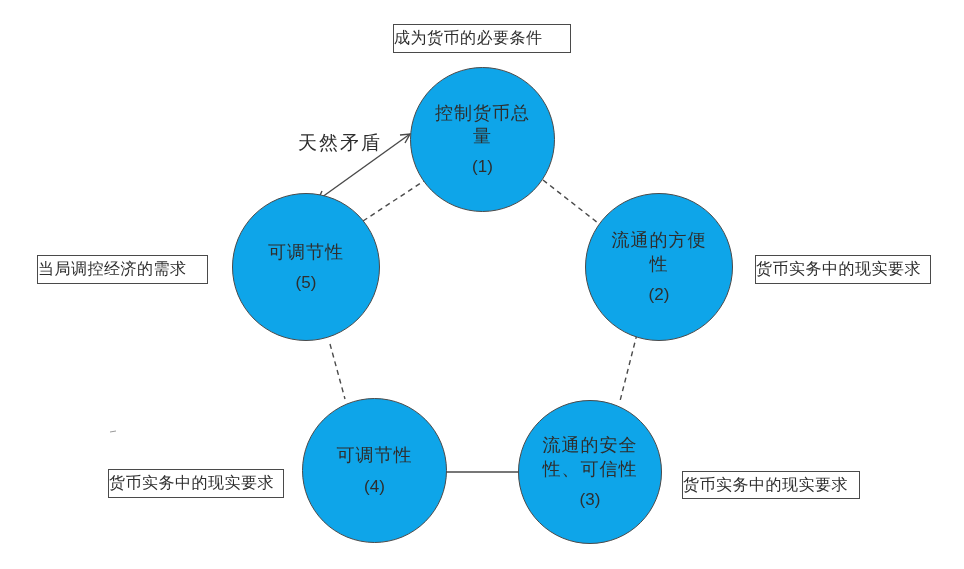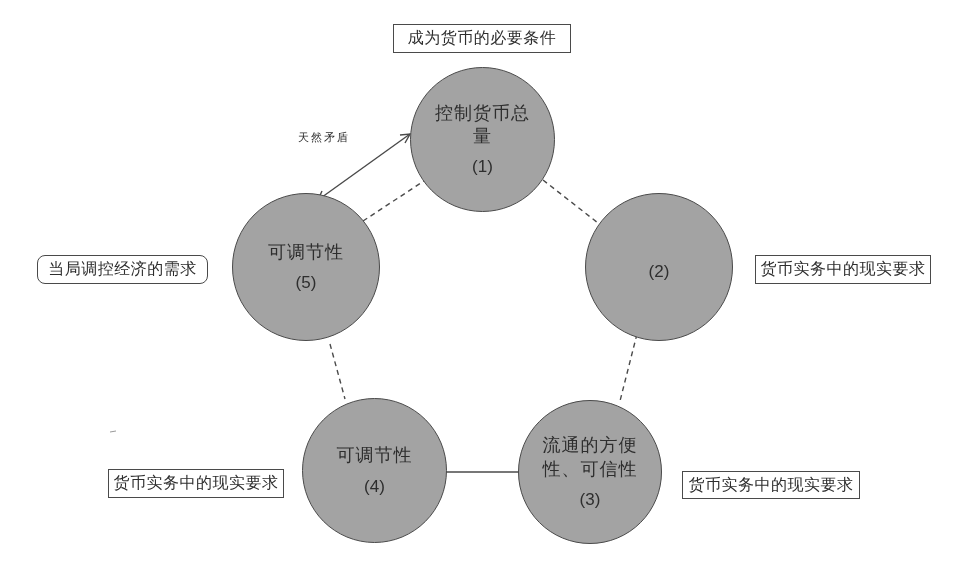--- a/index.html
+++ b/index.html
@@ -26,47 +26,47 @@
   .node-circle {
     position: absolute;
     border: 1.6px solid #4a4a4a;
     border-radius: 50%;
     box-sizing: border-box;
     display: flex;
     flex-direction: column;
     align-items: center;
     justify-content: center;
     text-align: center;
-    background: #a3a3a3;
+    background: #0ea5e9;
   }
   .node-circle .node-title {
     font-size: 18px;
     line-height: 1.3;
     width: 98px;
     letter-spacing: 1px;
   }
   .node-circle .node-number {
     font-size: 17px;
     margin-top: 9px;
   }
   .label-box {
     position: absolute;
     border: 1.6px solid #4a4a4a;
     box-sizing: border-box;
     display: flex;
     align-items: center;
-    justify-content: center;
+    justify-content: flex-start;
     font-size: 16px;
     letter-spacing: 0.5px;
     white-space: nowrap;
     background: #ffffff;
   }
   .arrow-label {
     position: absolute;
-    font-size: 11px;
+    font-size: 19px;
     letter-spacing: 2px;
     white-space: nowrap;
   }
 </style>
 </head>
 <body>
 
 <div class="canvas">
 
   <svg class="lines-layer" width="964" height="569" viewBox="0 0 964 569" stroke="#4a4a4a" stroke-width="1.4" fill="none">
@@ -87,21 +87,21 @@
       <polyline points="328,199 318,200 322,191"></polyline>
     </g>
 
     <line x1="110" y1="432" x2="116" y2="431" stroke="#999999" stroke-width="1"></line>
   </svg>
 
   <div class="label-box" style="left:393px; top:24px; width:178px; height:29px;">
     <span>成为货币的必要条件</span>
   </div>
 
-  <div class="label-box" style="left:37px; top:255px; width:171px; height:29px;border-radius:8px;">
+  <div class="label-box" style="left:37px; top:255px; width:171px; height:29px;">
     <span>当局调控经济的需求</span>
   </div>
 
   <div class="label-box" style="left:755px; top:255px; width:176px; height:29px;">
     <span>货币实务中的现实要求</span>
   </div>
 
   <div class="label-box" style="left:108px; top:469px; width:176px; height:29px;">
     <span>货币实务中的现实要求</span>
   </div>
@@ -111,25 +111,26 @@
   </div>
 
   <div class="arrow-label" style="left:298px; top:130px;">天然矛盾</div>
 
   <div class="node-circle" style="left:410px; top:67px; width:145px; height:145px;">
     <span class="node-title">控制货币总量</span>
     <span class="node-number">(1)</span>
   </div>
 
   <div class="node-circle" style="left:585px; top:193px; width:148px; height:148px;">
+    <span class="node-title">流通的方便性</span>
     <span class="node-number">(2)</span>
   </div>
 
   <div class="node-circle" style="left:518px; top:400px; width:144px; height:144px;">
-    <span class="node-title">流通的方便性、可信性</span>
+    <span class="node-title">流通的安全性、可信性</span>
     <span class="node-number">(3)</span>
   </div>
 
   <div class="node-circle" style="left:302px; top:398px; width:145px; height:145px;">
     <span class="node-title">可调节性</span>
     <span class="node-number">(4)</span>
   </div>
 
   <div class="node-circle" style="left:232px; top:193px; width:148px; height:148px;">
     <span class="node-title">可调节性</span>

